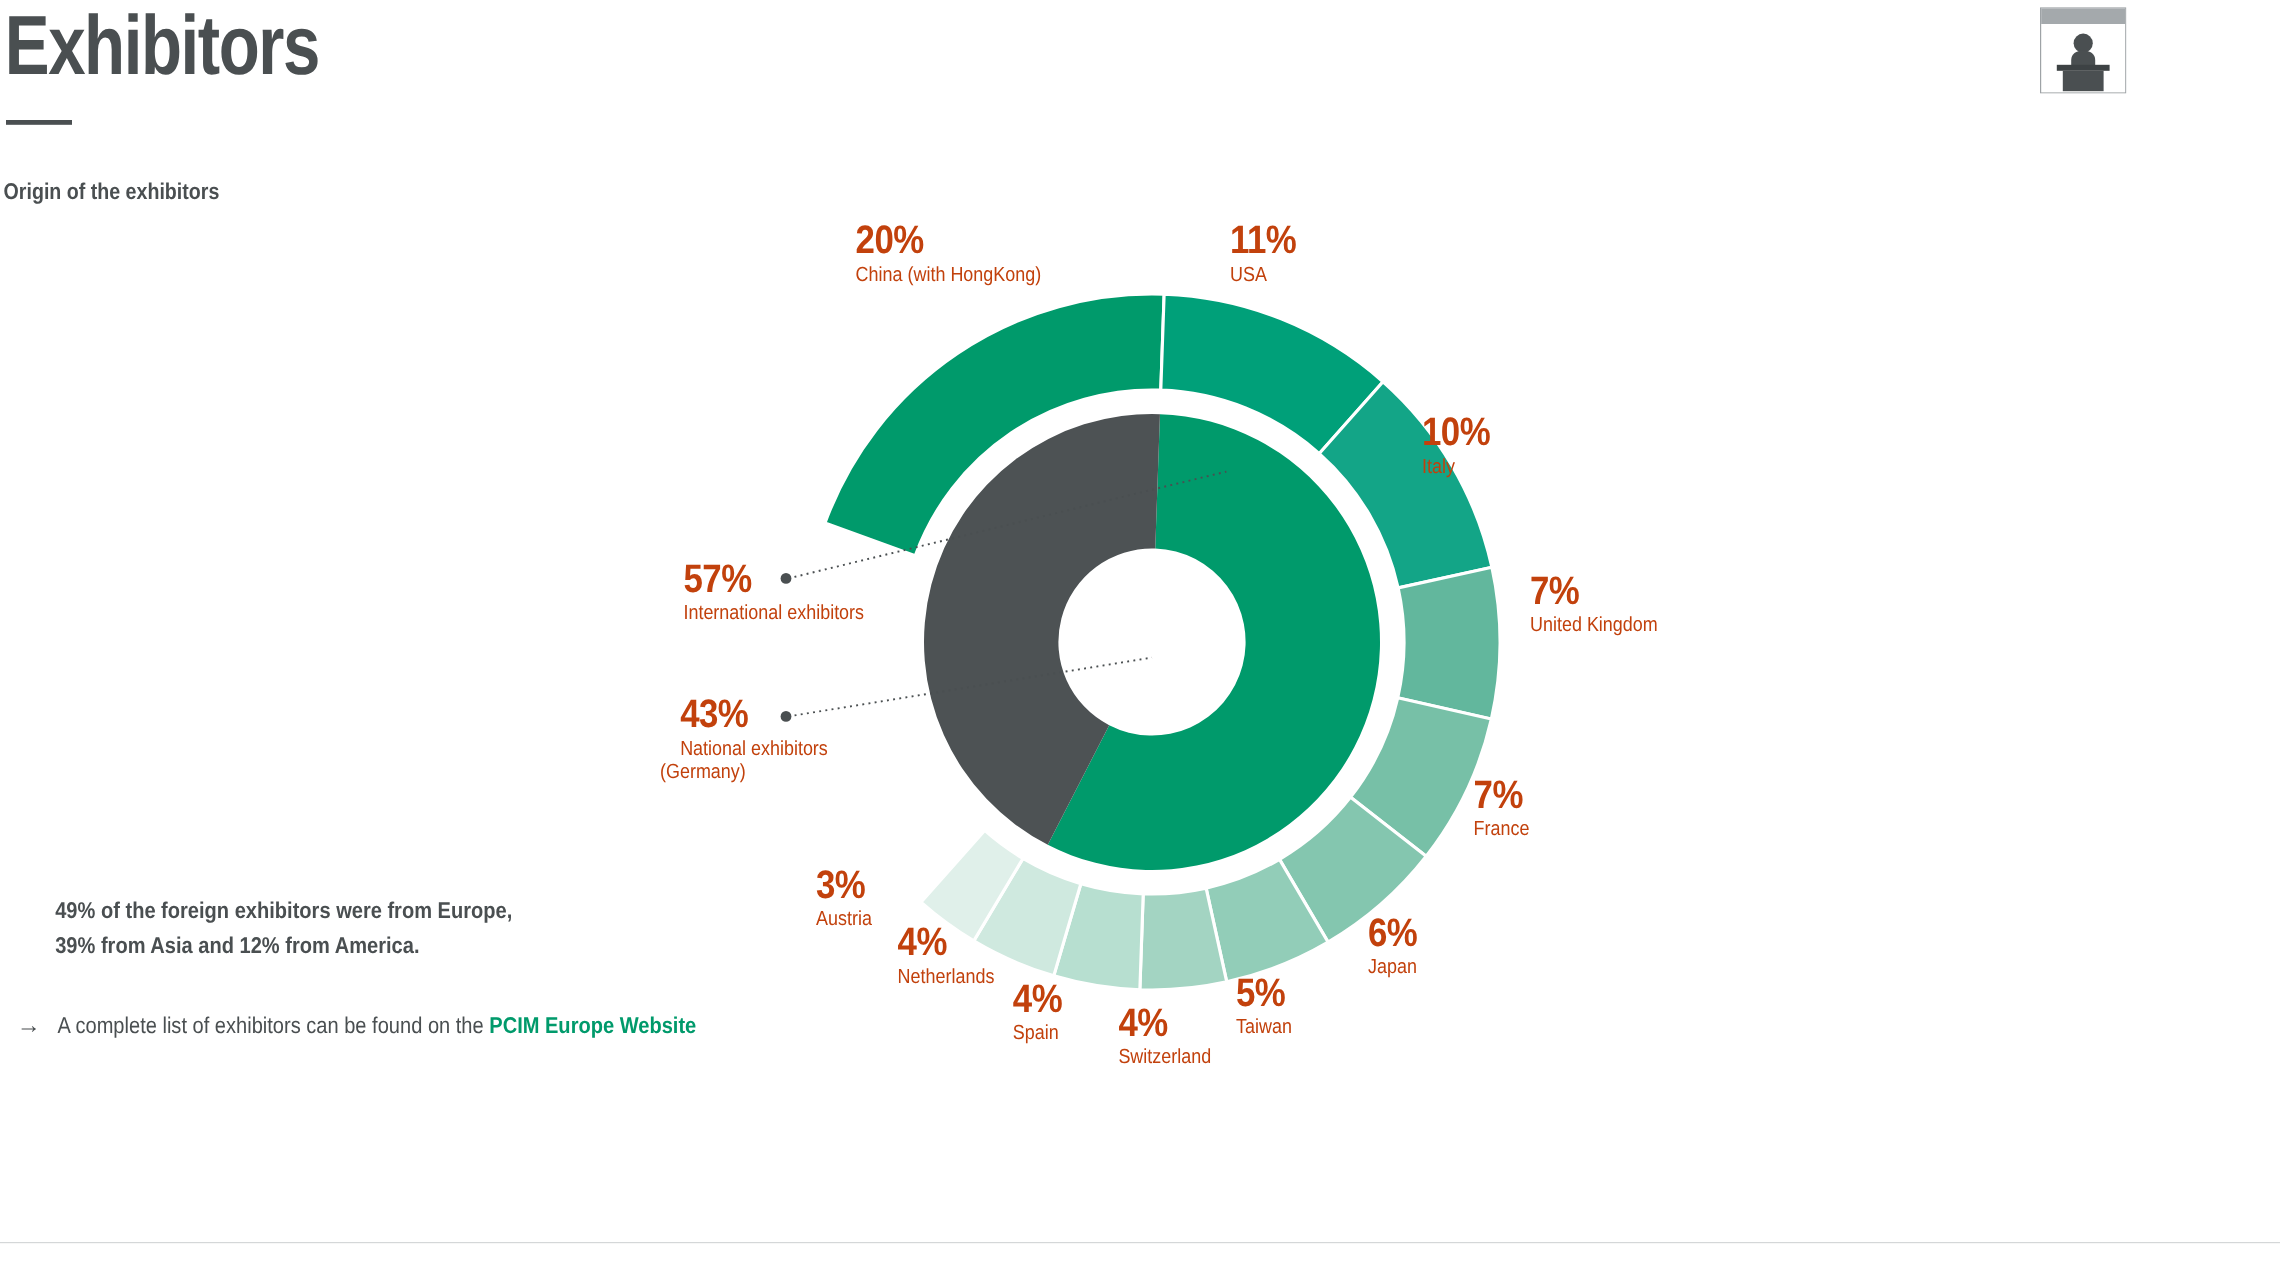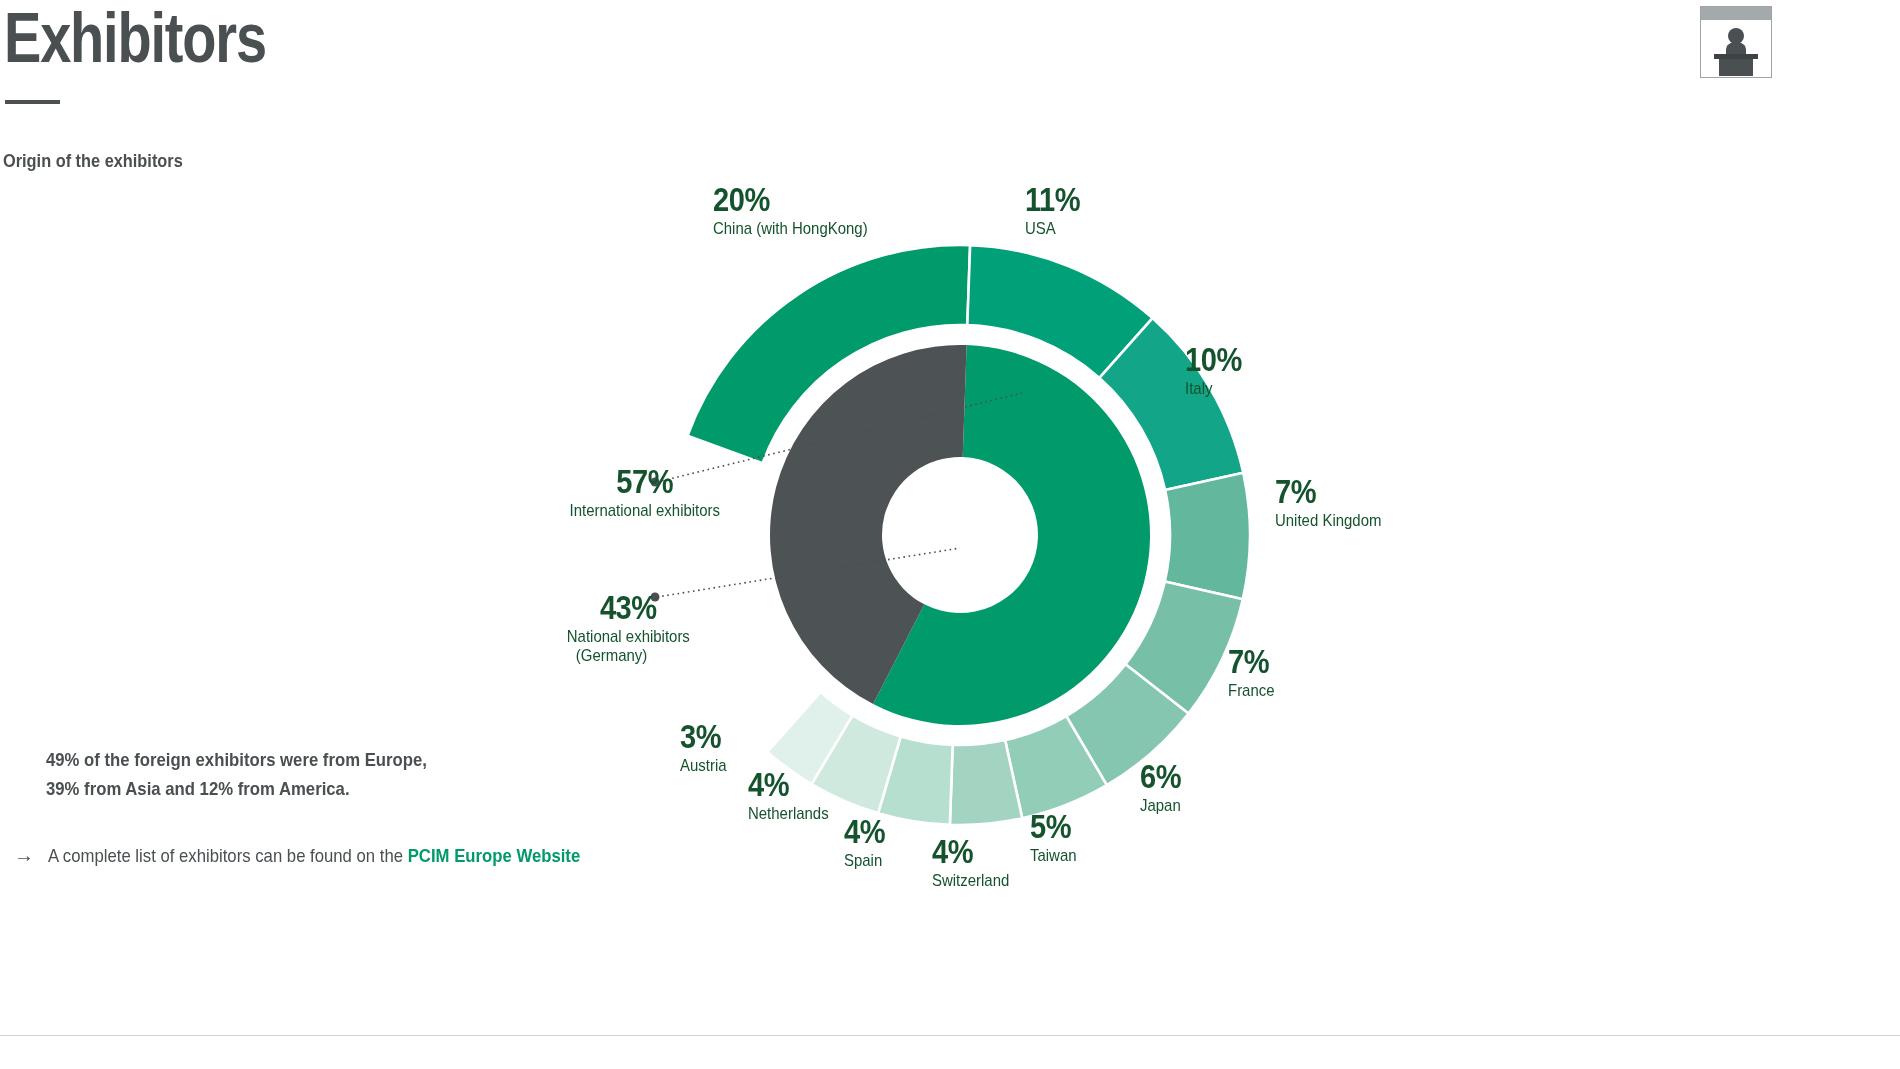--- a/index.html
+++ b/index.html
@@ -66,40 +66,40 @@
     top: 195px;
     width: 680px;
     height: 680px;
   }
   #chart svg { display: block; }
 
   
   .lbl {
     position: absolute;
     white-space: nowrap;
-    color: #14532d;
+    color: #c2410c;
     line-height: 1;
   }
   .lbl .pct {
     display: block;
     font-size: 33px;
     font-weight: bold;
     letter-spacing: -0.5px;
     transform: scaleX(0.88);
     transform-origin: left top;
   }
   .lbl.right-al .pct { transform-origin: right top; }
   .lbl .nm {
     display: block;
     font-size: 17px;
     margin-top: 4px;
     transform: scaleX(0.88);
     transform-origin: left top;
   }
-  .lbl.right-al { text-align: center; }
+  .lbl.right-al { text-align: left; }
   .lbl.right-al .nm { transform-origin: right top; }
   .lbl .nm2 {
     display: block;
     font-size: 17px;
     margin-top: 2px;
     transform: scaleX(0.88);
     transform-origin: left top;
   }
 
   
@@ -260,21 +260,21 @@
 <div class="lbl" style="left:680px; top:720px;">
   <span class="pct">3%</span>
   <span class="nm">Austria</span>
 </div>
 
 <div class="lbl right-al" style="right:1180px; top:465px;">
   <span class="pct">57%</span>
   <span class="nm">International exhibitors</span>
 </div>
 
-<div class="lbl right-al" style="right:1210px; top:578px;margin-top:13px;">
+<div class="lbl right-al" style="right:1210px; top:578px;">
   <span class="pct">43%</span>
   <span class="nm">National exhibitors</span>
   <span class="nm2">(Germany)</span>
 </div>
 
 <div id="note">
   <div>49% of the foreign exhibitors were from Europe,</div>
   <div>39% from Asia and 12% from America.</div>
 </div>
 

